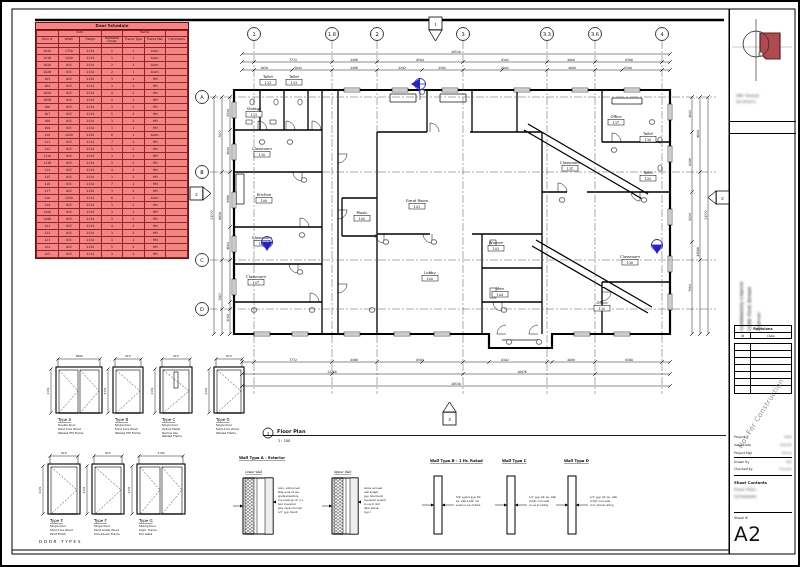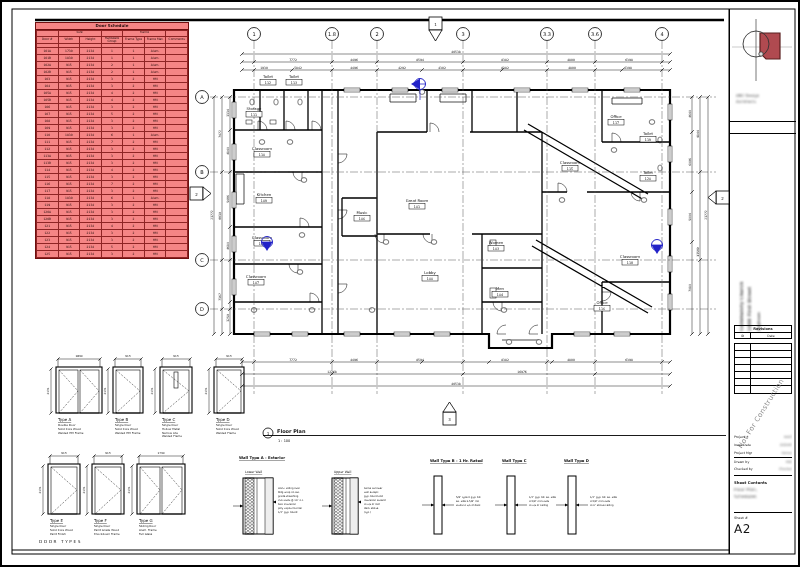--- a/index.html
+++ b/index.html
@@ -59,21 +59,21 @@
   .tb-watermark{left:-16px;top:388px;width:110px;transform:rotate(-58deg);
                 font-size:7px;color:#8f8f8f;letter-spacing:.4px;white-space:nowrap;}
   .tb-fields{left:4px;top:424px;width:58px;}
   .tb-frow{display:flex;justify-content:space-between;height:8px;line-height:8px;font-size:3.2px;}
   .tb-frow.sep{border-top:1px solid #000;}
   .tb-fields-end{left:4px;top:466px;width:58px;border-top:1.2px solid #000;height:0;}
   .tb-sc-label{left:4px;top:471px;width:58px;font-size:3.8px;font-weight:bold;}
   .tb-sc{left:4px;top:479px;width:58px;font-size:4.4px;line-height:1.5;}
   .tb-sc-rule{left:4px;top:503px;width:58px;border-top:0.6px solid #000;height:0;}
   .tb-sn-label{left:4px;top:507px;width:58px;font-size:3.4px;}
-  .tb-sn{left:4px;top:513px;width:58px;font-size:12px;color:#111;letter-spacing:.5px;}
+  .tb-sn{left:4px;top:513px;width:58px;font-size:20px;color:#111;letter-spacing:.5px;}
 </style>
 </head>
 <body>
 
 <div class="page">
 
   <svg id="drawing" width="800" height="567" viewBox="0 0 800 567" style="position:absolute;left:0;top:0;">
     <defs>
       <pattern id="hatch" width="4" height="3.2" patternUnits="userSpaceOnUse">
         <path d="M0,3.2 L2,0 L4,3.2" stroke="#000" fill="none" stroke-width="0.45"></path>

